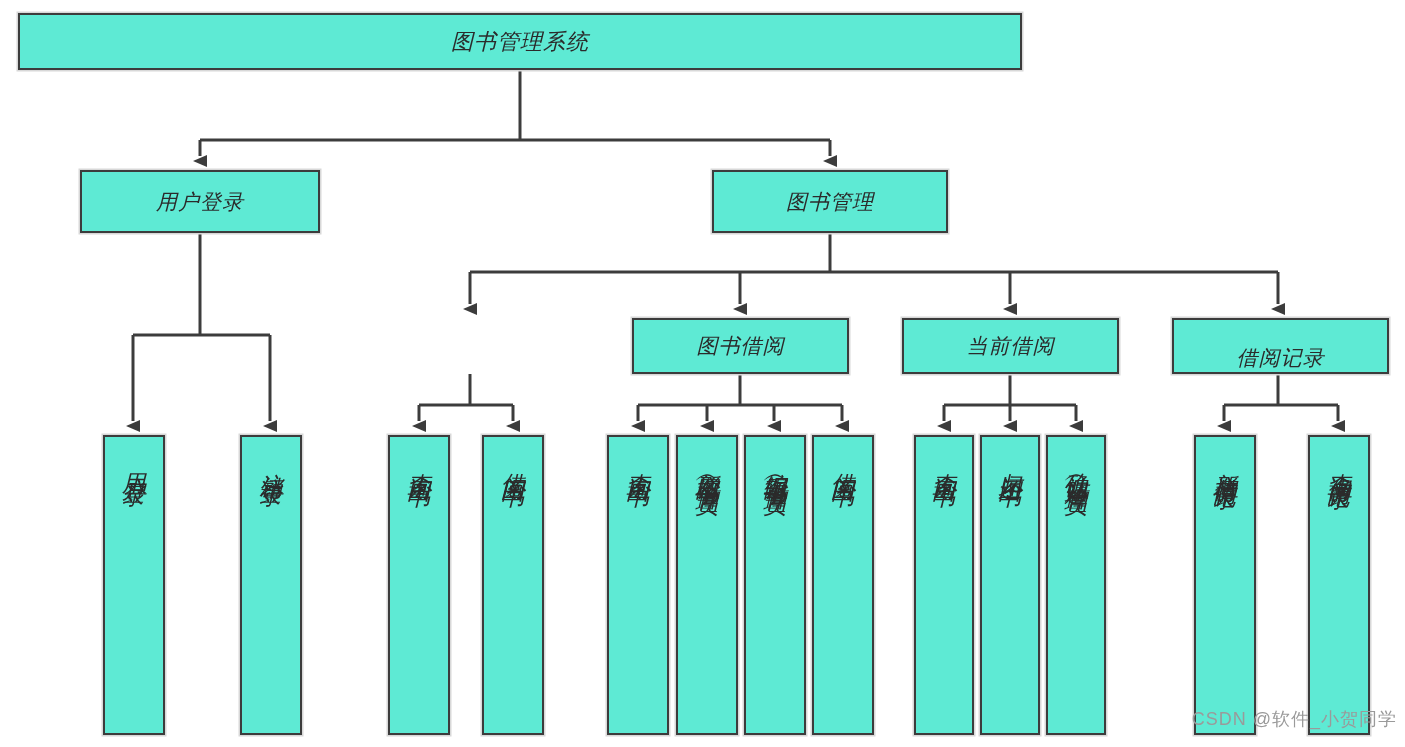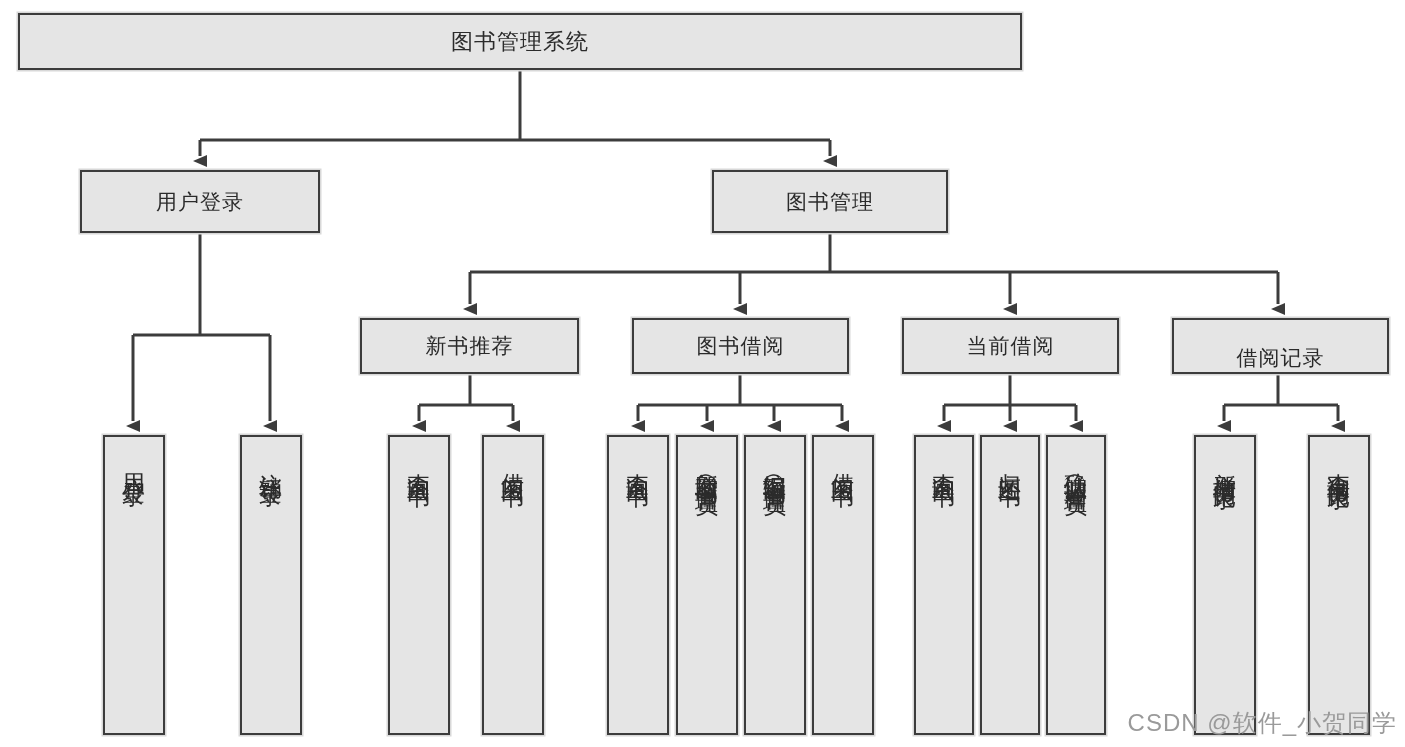--- a/index.html
+++ b/index.html
@@ -8,27 +8,28 @@
     background:#ffffff;
     font-family:"Liberation Sans","DejaVu Sans",sans-serif;
     overflow:hidden;
   }
   #stage{position:relative;width:1405px;height:747px;}
   svg.wires{position:absolute;left:0;top:0;width:1405px;height:747px;}
 
   .node{
     position:absolute;
     box-sizing:border-box;
-    background:#e5e5e5;
+    background:#5eead4;
     border:2.5px solid #3c3c3c;
     box-shadow:0 0 0 1.5px #d8d8d8;
     display:flex;
     align-items:center;
     justify-content:center;
     color:#2b2b2b;
+    font-style:italic;
   }
   .node.h{
     font-size:21px;
     letter-spacing:1px;
   }
   .node.root{font-size:22px;}
   .node.v{
     align-items:flex-start;
     justify-content:center;
     padding-top:18px;
@@ -39,22 +40,22 @@
     font-size:23px;
     line-height:1.14;
     letter-spacing:4px;
     white-space:nowrap;
     color:#2b2b2b;
   }
   .node.v.tall .vtext{letter-spacing:3px;}
   .watermark{
     position:absolute;
     right:8px;
-    bottom:8px;
-    font-size:24px;
+    bottom:16px;
+    font-size:18px;
     color:#9a9a9a;
     letter-spacing:1px;
     white-space:nowrap;
     pointer-events:none;
   }
 </style>
 </head>
 <body>
 
 <div id="stage">
@@ -113,23 +114,20 @@
     <span>图书管理系统</span>
   </div>
 
   <div class="node h" style="left:80px;top:170px;width:240px;height:63px;">
     <span>用户登录</span>
   </div>
   <div class="node h" style="left:712px;top:170px;width:236px;height:63px;">
     <span>图书管理</span>
   </div>
 
-  <div class="node h" style="left:360px;top:318px;width:219px;height:56px;">
-    <span>新书推荐</span>
-  </div>
   <div class="node h" style="left:902px;top:318px;width:217px;height:56px;">
     <span>当前借阅</span>
   </div>
   <div class="node h" style="left:632px;top:318px;width:217px;height:56px;">
     <span>图书借阅</span>
   </div>
   <div class="node h" style="left:1172px;top:318px;width:217px;height:56px;align-items:flex-end;">
     <span>借阅记录</span>
   </div>
 

